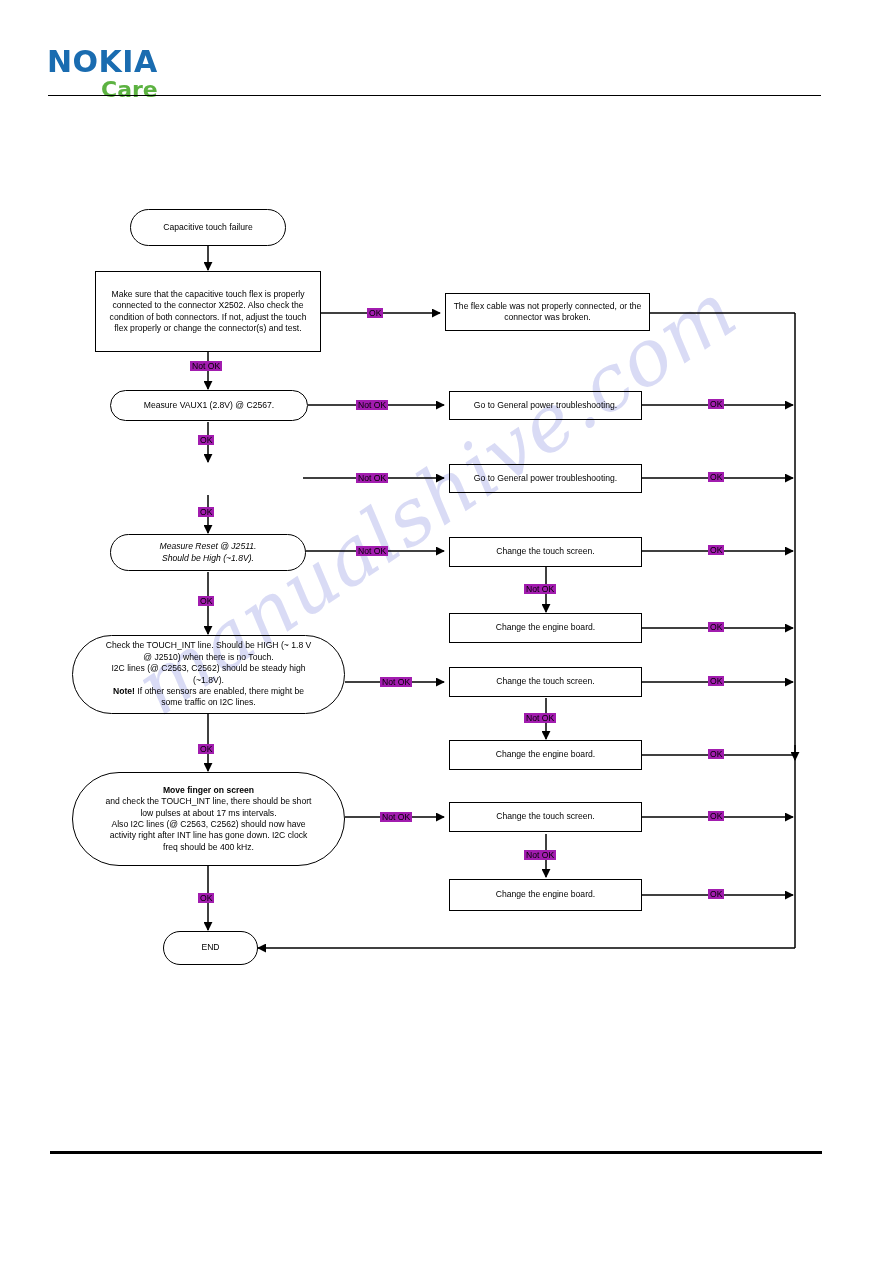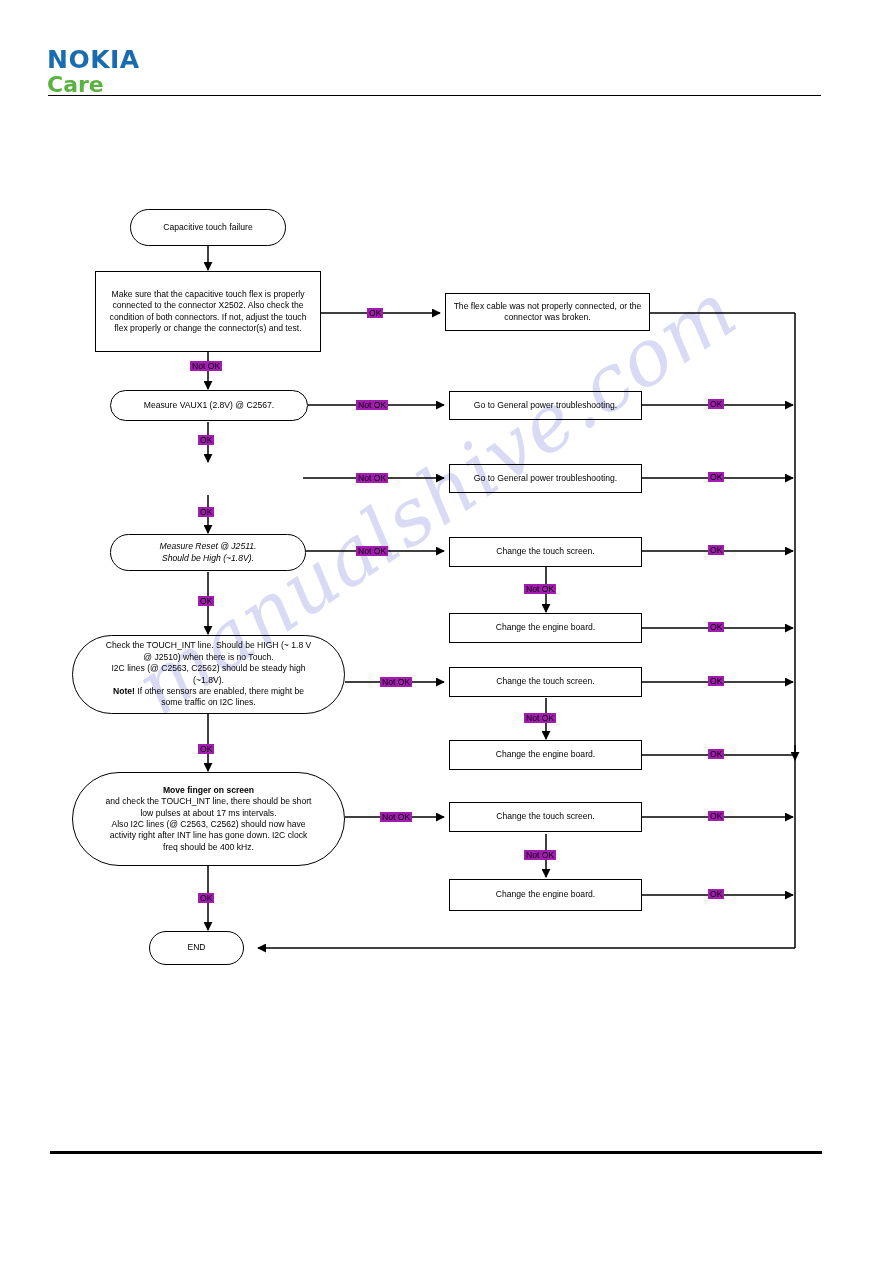--- a/index.html
+++ b/index.html
@@ -26,32 +26,33 @@
   #brand-logo {
     position: absolute;
     left: 47px;
     top: 47px;
     line-height: 1;
   }
   #brand-nokia {
     display: block;
     font-family: "DejaVu Sans", sans-serif;
     font-weight: bold;
-    font-size: 25px;
+    font-size: 30px;
     letter-spacing: 0.5px;
     color: #1A6CB0;
   }
   #brand-care {
     display: block;
     font-family: "DejaVu Sans", sans-serif;
     font-weight: bold;
     font-size: 22px;
     letter-spacing: 0px;
     color: #5CB241;
     margin-top: 2px;
+    text-align: right;
   }
   #header-rule {
     position: absolute;
     left: 48px;
     top: 95px;
     width: 773px;
     height: 1px;
     background: #000000;
   }
   #footer-rule {
@@ -295,21 +296,21 @@
   </div>
 
   <div class="node" style="left:449px; top:802px; width:193px; height:30px;">
     <span class="txt">Change the touch screen.</span>
   </div>
 
   <div class="node" style="left:449px; top:879px; width:193px; height:32px;">
     <span class="txt">Change the engine board.</span>
   </div>
 
-  <div class="node rounded" style="left:149px; top:931px; width:95px; height:34px;">
+  <div class="node rounded" style="left:163px; top:931px; width:95px; height:34px;">
     <span class="txt">END</span>
   </div>
 
   <div class="edge-label" style="left:367px; top:308px;">OK</div>
   <div class="edge-label" style="left:190px; top:361px;">Not OK</div>
 
   <div class="edge-label" style="left:356px; top:400px;">Not OK</div>
   <div class="edge-label" style="left:198px; top:435px;">OK</div>
 
   <div class="edge-label" style="left:356px; top:473px;">Not OK</div>

